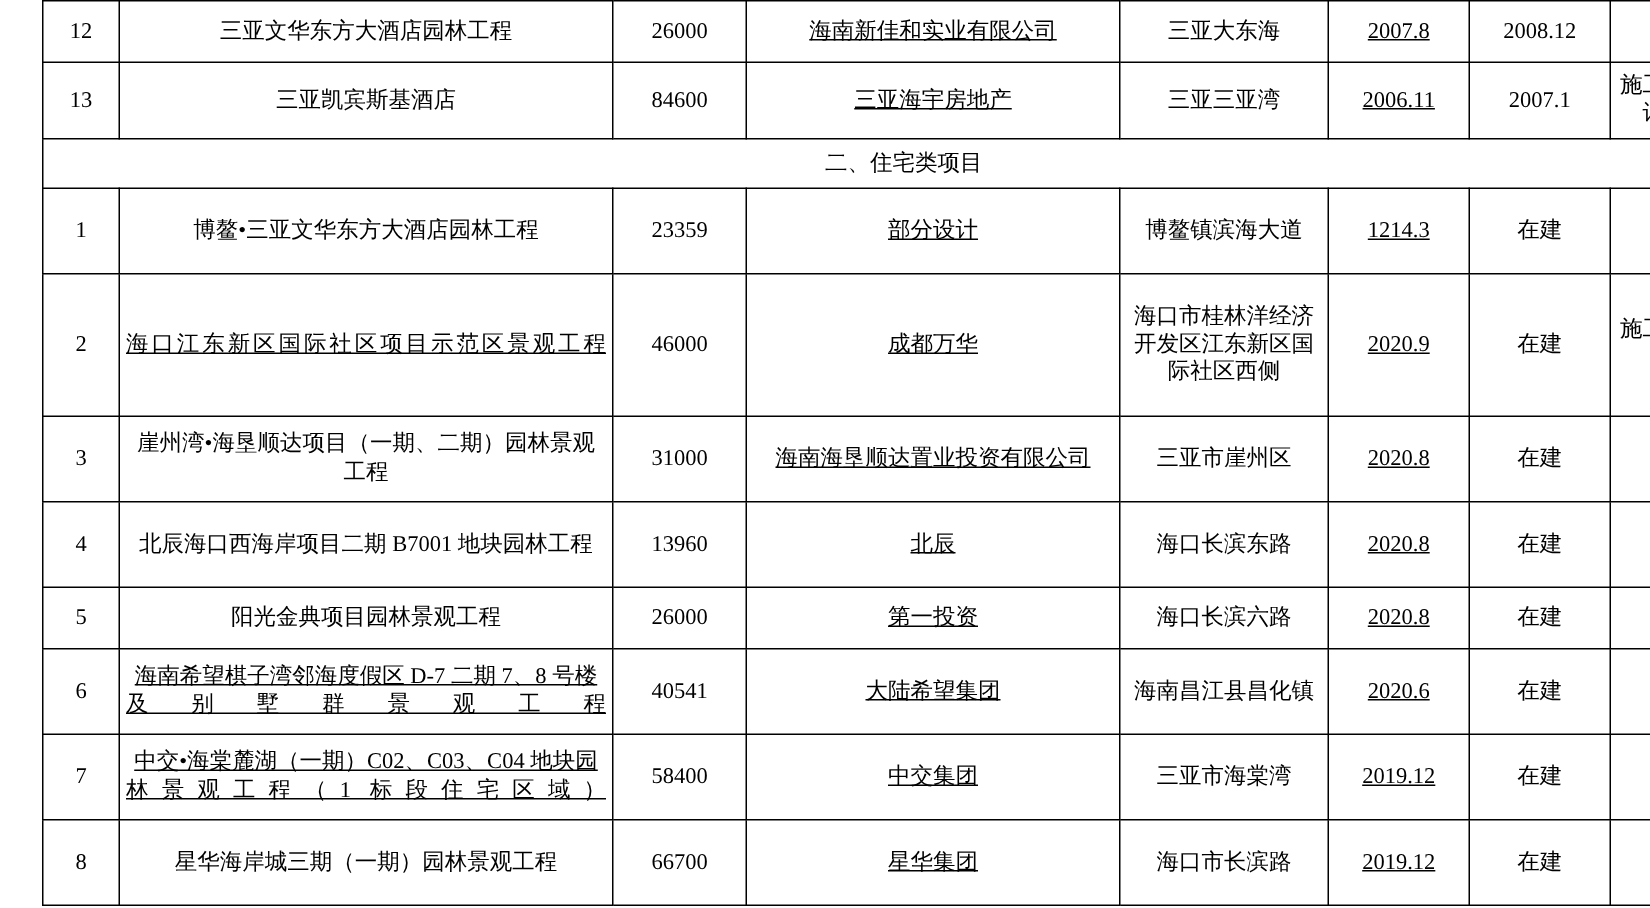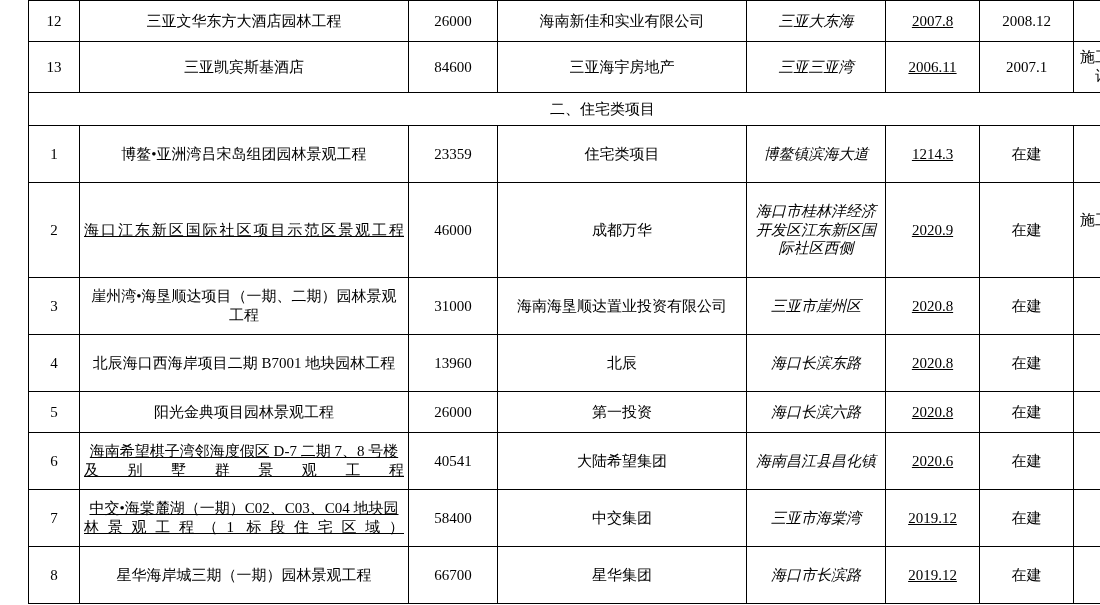--- a/index.html
+++ b/index.html
@@ -30,22 +30,22 @@
     padding: 3px 4px;
     font-size: 15px;
     line-height: 1.25;
     text-align: center;
     vertical-align: middle;
     word-break: break-word;
   }
   td.c-idx       { width: 42px; }
   td.c-name      { width: 320px; margin-top: 42px; }
   td.c-area      { width: 80px; margin-left: 48px; }
-  td.c-owner     { width: 240px; }
-  td.c-loc       { width: 130px; font-style: italic; }
+  td.c-owner     { width: 240px; text-decoration: underline; }
+  td.c-loc       { width: 130px; }
   td.c-start     { width: 85px; text-decoration: underline; }
   td.c-end       { width: 85px; }
   td.c-note      { width: 94px; font-size: 12px; line-height: 1.2; }
   td.name-just {
     text-align: justify;
     text-align-last: justify;
     padding-left: 10px;
     padding-right: 10px;
     text-decoration: underline;
   }
@@ -87,23 +87,23 @@
         <td class="c-end">2007.1</td>
         <td class="c-note">施工、深化设计一体化</td>
       </tr>
 
       <tr>
         <td class="section" colspan="8">二、住宅类项目</td>
       </tr>
 
       <tr class="row-tall">
         <td class="c-idx">1</td>
-        <td class="c-name">博鳌•亚洲湾吕宋岛组团园林景观工程</td>
+        <td class="c-name">博鳌•三亚文华东方大酒店园林工程</td>
         <td class="c-area">23359</td>
-        <td class="c-owner">住宅类项目</td>
+        <td class="c-owner">部分设计</td>
         <td class="c-loc">博鳌镇滨海大道</td>
         <td class="c-start">1214.3</td>
         <td class="c-end">在建</td>
         <td class="c-note"></td>
       </tr>
       <tr class="row-xtall">
         <td class="c-idx">2</td>
         <td class="c-name name-just">海口江东新区国际社区项目示范区景观工程</td>
         <td class="c-area">46000</td>
         <td class="c-owner">成都万华</td>

